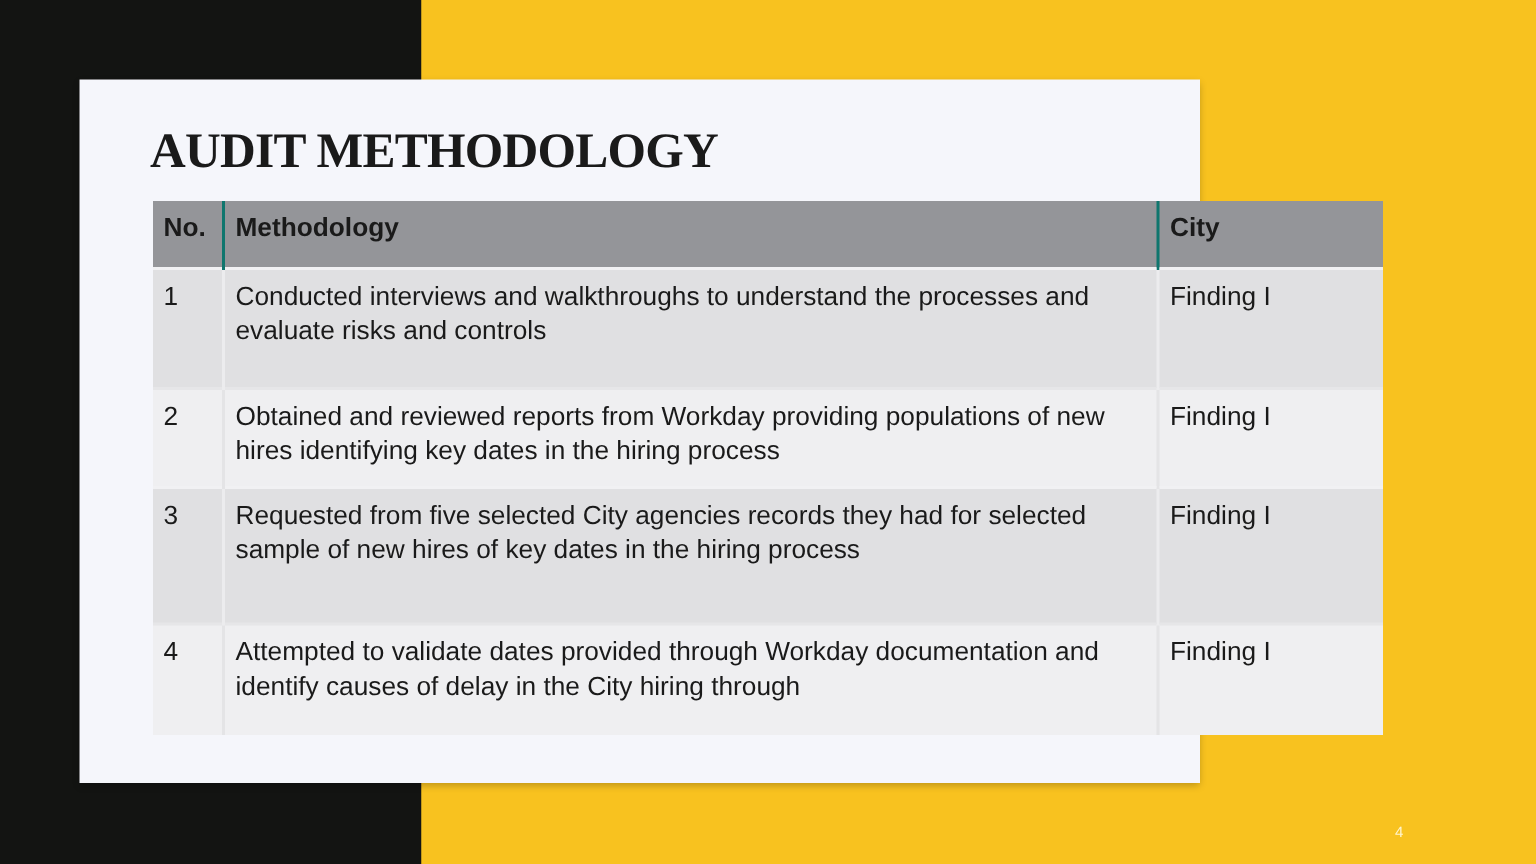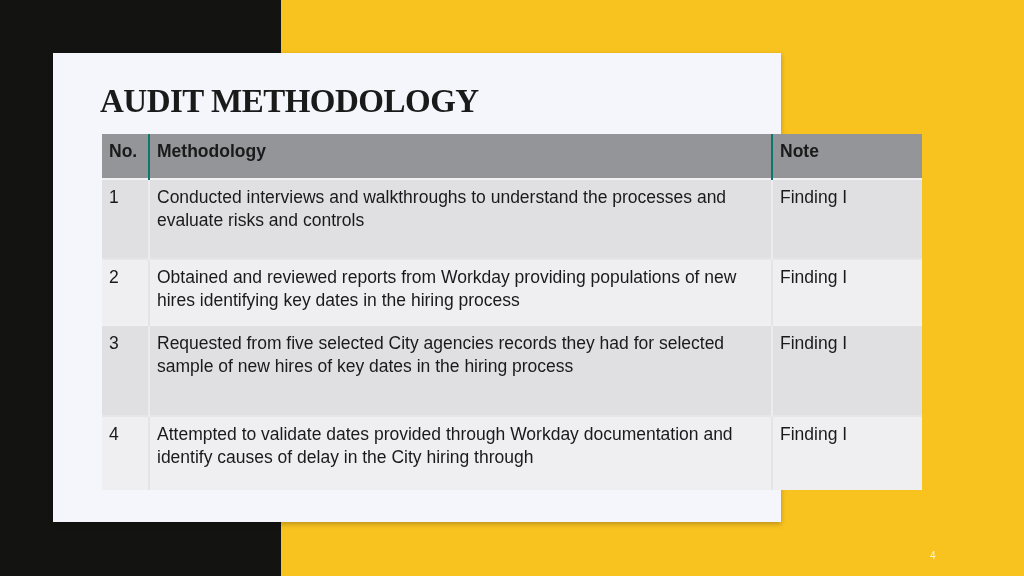--- a/index.html
+++ b/index.html
@@ -13,20 +13,21 @@
       background: #131412;
     }
     .bg-yellow {
       position: absolute; left: 281px; top: 0; right: 0; height: 576px;
       background: #f8c21f;
     }
     .card {
       position: absolute; left: 53px; top: 53px; width: 728px; height: 469px;
       background: #f5f6fb;
       box-shadow: 0 2px 5px rgba(0,0,0,0.25);
+      padding-left: 19px;
     }
     .title {
       position: absolute; left: 47px; top: 30px; margin: 0;
       font-family: "Liberation Serif", "DejaVu Serif", serif;
       font-size: 33px; font-weight: bold; letter-spacing: -0.5px;
       color: #1a1a1a;
     }
     table.meth {
       position: absolute; left: 49px; top: 81px; width: 820px;
       border-collapse: collapse; table-layout: fixed;
@@ -72,21 +73,21 @@
   <table class="meth">
     <colgroup>
       <col class="col-no">
       <col class="col-method">
       <col class="col-note">
     </colgroup>
     <thead>
       <tr>
         <th>No.</th>
         <th>Methodology</th>
-        <th>Note</th>
+        <th>City</th>
       </tr>
     </thead>
     <tbody>
       <tr class="r-dark row-1">
         <td>1</td>
         <td class="method">Conducted interviews and walkthroughs to understand the processes and evaluate risks and controls</td>
         <td>Finding I</td>
       </tr>
       <tr class="r-light row-2">
         <td>2</td>

